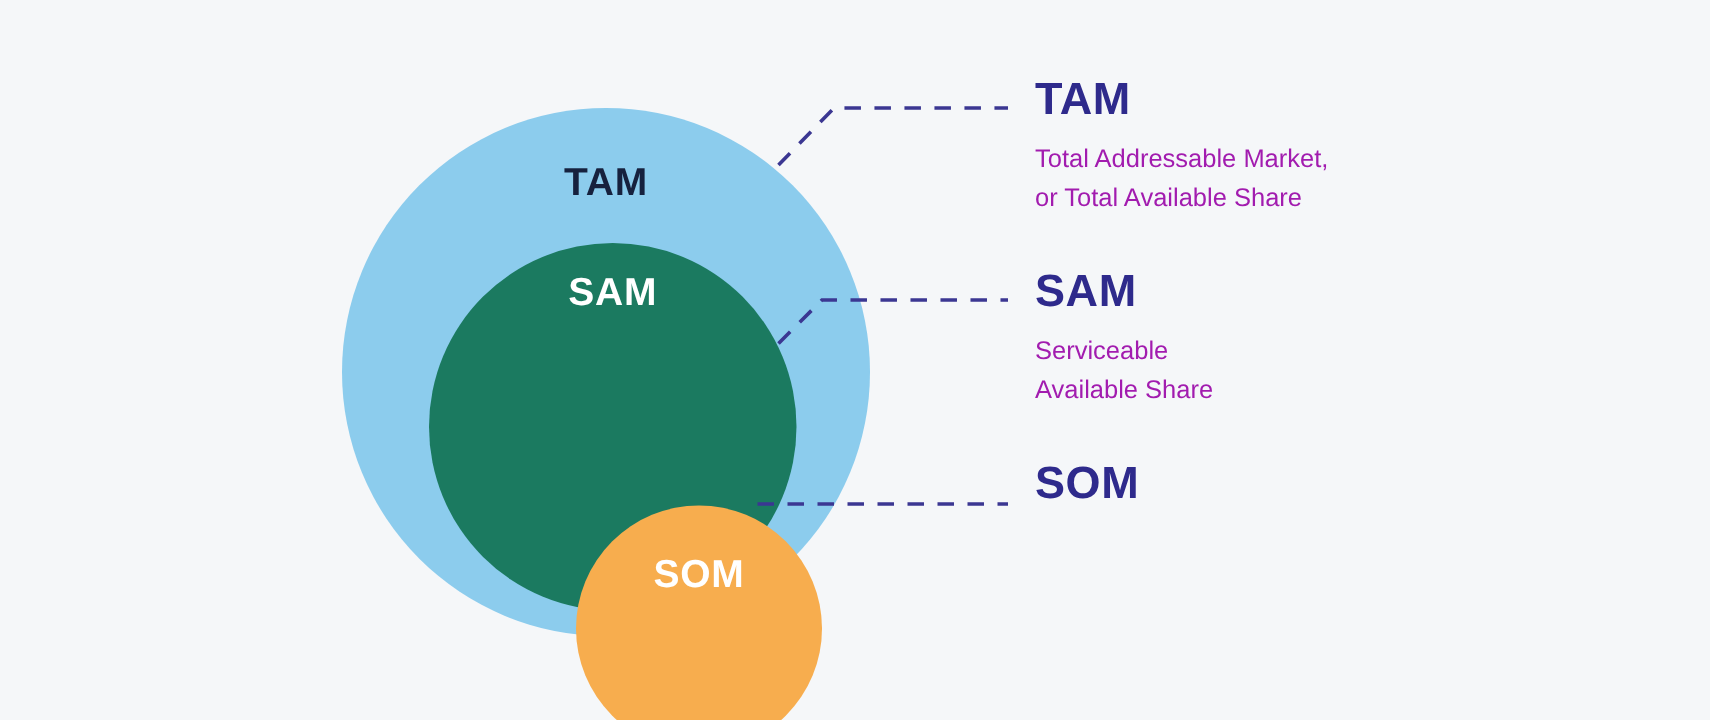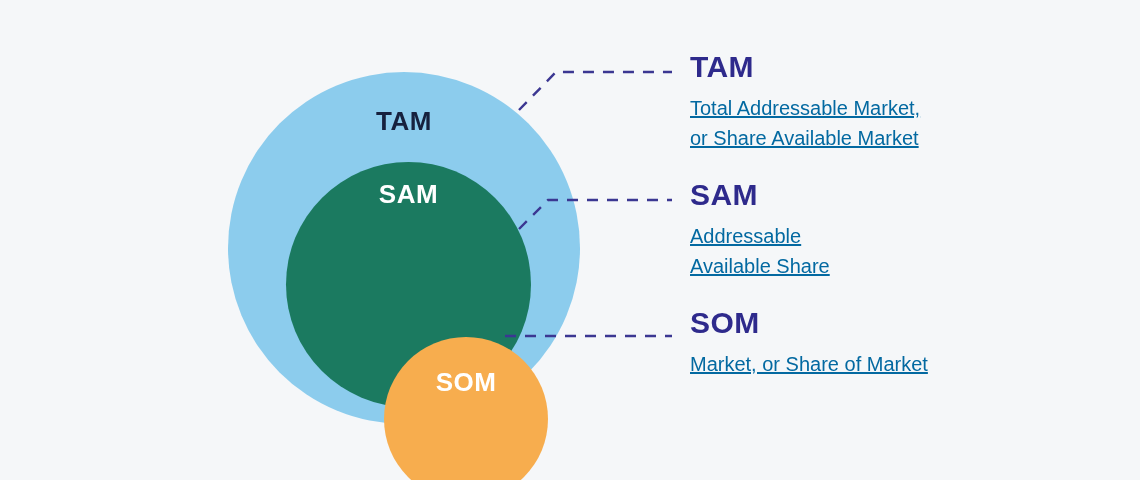--- a/index.html
+++ b/index.html
@@ -100,25 +100,24 @@
 
   .legend-title {
     font-size: 30px;
     font-weight: bold;
     color: #2e2a8c;
     letter-spacing: 0.4px;
     line-height: 1.1;
     margin: 0 0 10px 0;
   }
   .legend-desc {
-    font-size: 20px;
-    color: #0369a1;
+    font-size: 17px;
+    color: #a21caf;
     line-height: 1.5;
     margin: 0;
-    text-decoration: underline;
   }
   .legend-desc span {
     display: block;
   }
 </style>
 </head>
 <body>
 
 <div id="diagram-root">
 
@@ -143,34 +142,33 @@
     <polyline points="519,229 548,200 672,200" fill="none" stroke="#3b3792" stroke-width="2.4" stroke-dasharray="11 9" stroke-linecap="butt"></polyline>
     <polyline points="505,336 672,336" fill="none" stroke="#3b3792" stroke-width="2.4" stroke-dasharray="11 9" stroke-linecap="butt"></polyline>
   </svg>
 
   <div class="legend">
 
     <div class="legend-item legend-item-tam">
       <div class="legend-title">TAM</div>
       <div class="legend-desc">
         <span>Total Addressable Market,</span>
-        <span>or Share Available Market</span>
+        <span>or Total Available Share</span>
       </div>
     </div>
 
     <div class="legend-item legend-item-sam">
       <div class="legend-title">SAM</div>
       <div class="legend-desc">
-        <span>Addressable</span>
+        <span>Serviceable</span>
         <span>Available Share</span>
       </div>
     </div>
 
     <div class="legend-item legend-item-som">
       <div class="legend-title">SOM</div>
       <div class="legend-desc">
-        <span>Market, or Share of Market</span>
       </div>
     </div>
 
   </div>
 
 </div>
 
 </body></html>

